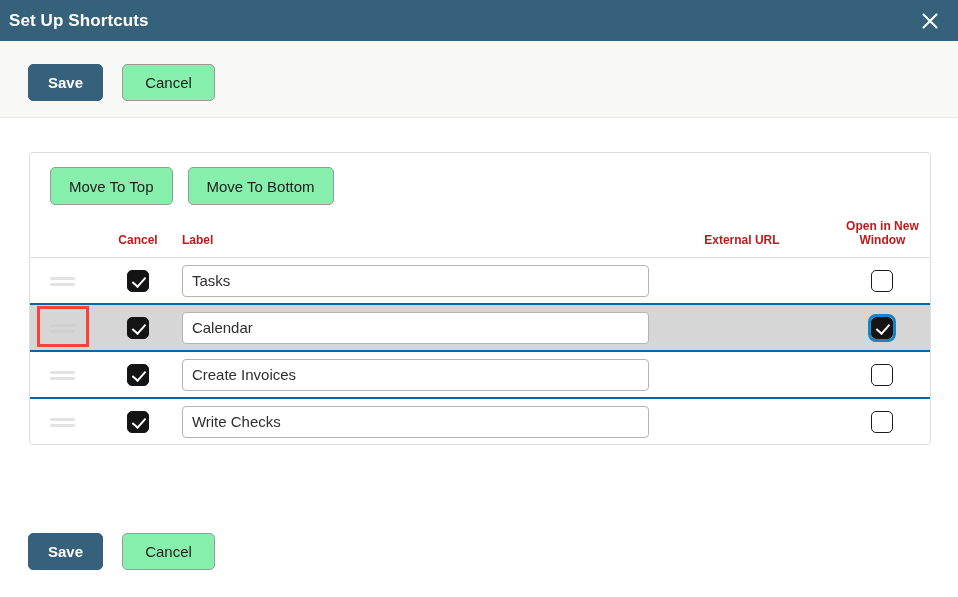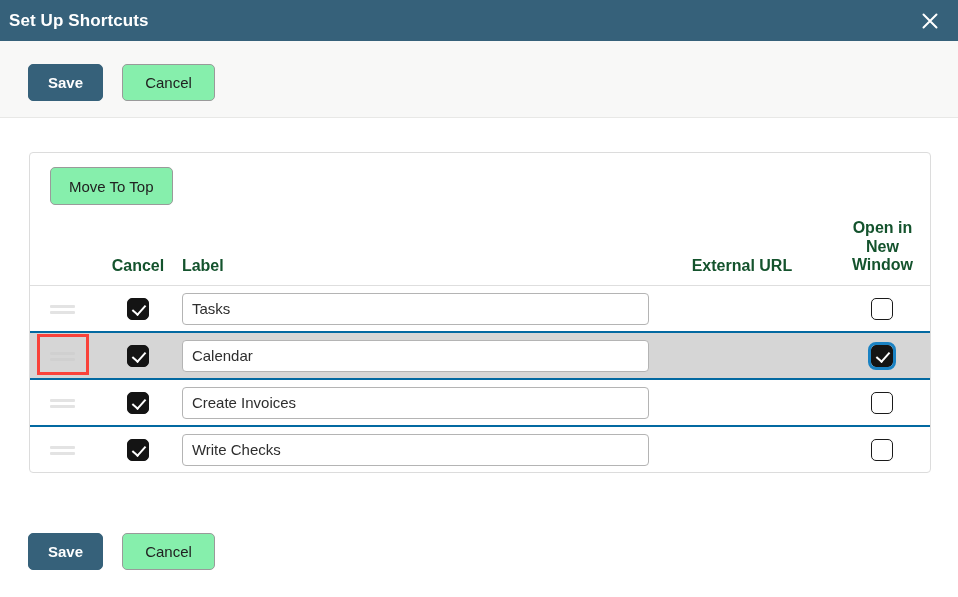--- a/index.html
+++ b/index.html
@@ -112,23 +112,23 @@
     font-size: 15px;
   }
 
   
   table.shortcuts {
     width: 100%;
     border-collapse: collapse;
     table-layout: fixed;
   }
   table.shortcuts th {
-    font-size: 16px;
+    font-size: 12px;
     font-weight: bold;
-    color: #14532d;
+    color: #b91c1c;
     padding: 0 0 10px 0;
     vertical-align: bottom;
     border-bottom: 1px solid #dedede;
   }
   .col-handle  { width: 62px; }
   .col-enable  { width: 85px; }
   .col-label   { width: 452px; }
   .col-url     { width: 180px; }
   .col-neww    { width: 92px; }
 
@@ -270,20 +270,21 @@
 </div>
 
 <div class="topstrip"></div>
 <button class="btn btn-primary top-save">Save</button>
 <button class="btn btn-secondary top-cancel">Cancel</button>
 
 <div class="panel">
 
   <div class="panel-toolbar">
     <button class="btn btn-secondary move-btn">Move To Top</button>
+    <button class="btn btn-secondary move-btn">Move To Bottom</button>
   </div>
 
   <table class="shortcuts">
     <colgroup>
       <col class="col-handle">
         <col class="col-enable">
         <col class="col-label">
         <col class="col-url">
         <col class="col-neww">
     </colgroup>

